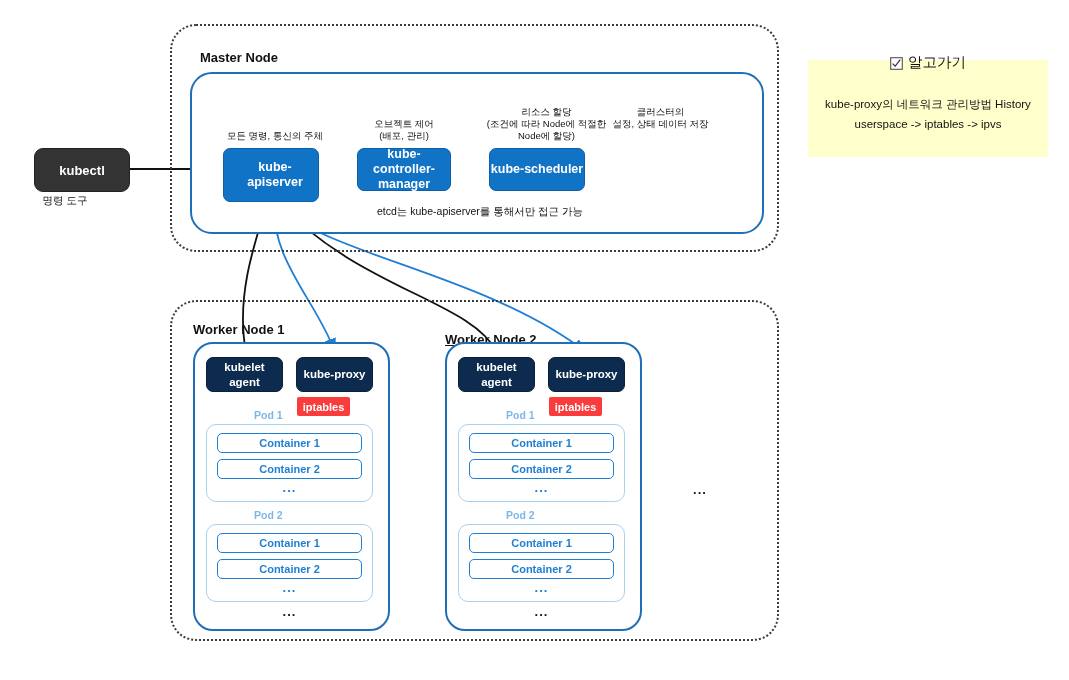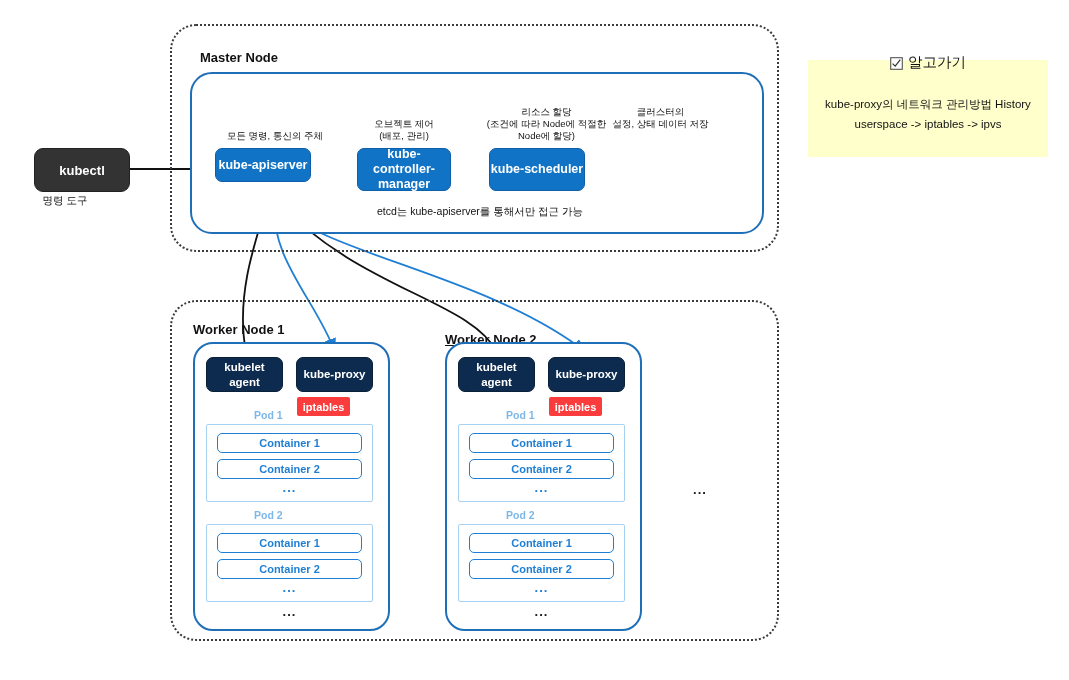--- a/index.html
+++ b/index.html
@@ -46,21 +46,21 @@
              border-radius:2px;}
 
   
   .cap{font-size:9.5px;color:#111111;text-align:center;line-height:1.25;white-space:nowrap;}
 
   
   .magenta-cap{font-size:10.5px;color:#111111;text-align:center;white-space:nowrap;}
 
   
   .pod-label{font-size:10.5px;font-weight:bold;color:#7db7e8;padding-left:48px;}
-  .pod-box{border:1.5px solid #a8d2f2;border-radius:2px;background:#ffffff;box-sizing:border-box;}
+  .pod-box{border:1.5px solid #a8d2f2;border-radius:10px;background:#ffffff;box-sizing:border-box;}
   .container-box{border:1.5px solid #1f7fd4;border-radius:5px;background:#ffffff;
                  color:#1f7fd4;font-size:11px;font-weight:bold;
                  display:flex;align-items:center;justify-content:center;box-sizing:border-box;}
   .dots-blue{color:#1f7fd4;font-size:13px;font-weight:bold;text-align:center;letter-spacing:1px;}
   .dots-dark{color:#1a1a1a;font-size:13px;font-weight:bold;text-align:center;letter-spacing:1px;}
 
   
   .note-box{background:#ffffcc;box-sizing:border-box;}
   .note-title{font-size:14.5px;color:#111111;text-align:center;white-space:nowrap;
               display:flex;align-items:center;justify-content:center;gap:5px;}
@@ -119,21 +119,21 @@
     <div>리소스 할당</div>
     <div>(조건에 따라 Node에 적절한</div>
     <div>Node에 할당)</div>
   </div>
 
   <div class="abs cap" style="left:598px;top:106px;width:125px;">
     <div>클러스터의</div>
     <div>설정, 상태 데이터 저장</div>
   </div>
 
-  <div class="abs cp-box" style="left:215px;top:148px;width:96px;height:34px;">kube-apiserver</div>
+  <div class="abs cp-box" style="left:223px;top:148px;width:96px;height:54px;padding-left:8px;">kube-apiserver</div>
 
   <div class="abs cp-box" style="left:357px;top:148px;width:94px;height:43px;">
     <span>kube-controller-manager</span>
   </div>
 
   <div class="abs cp-box" style="left:489px;top:148px;width:96px;height:43px;">kube-scheduler</div>
 
 
   <div class="abs magenta-cap" style="left:355px;top:205px;width:250px;">etcd는 kube-apiserver를 통해서만 접근 가능</div>
 

